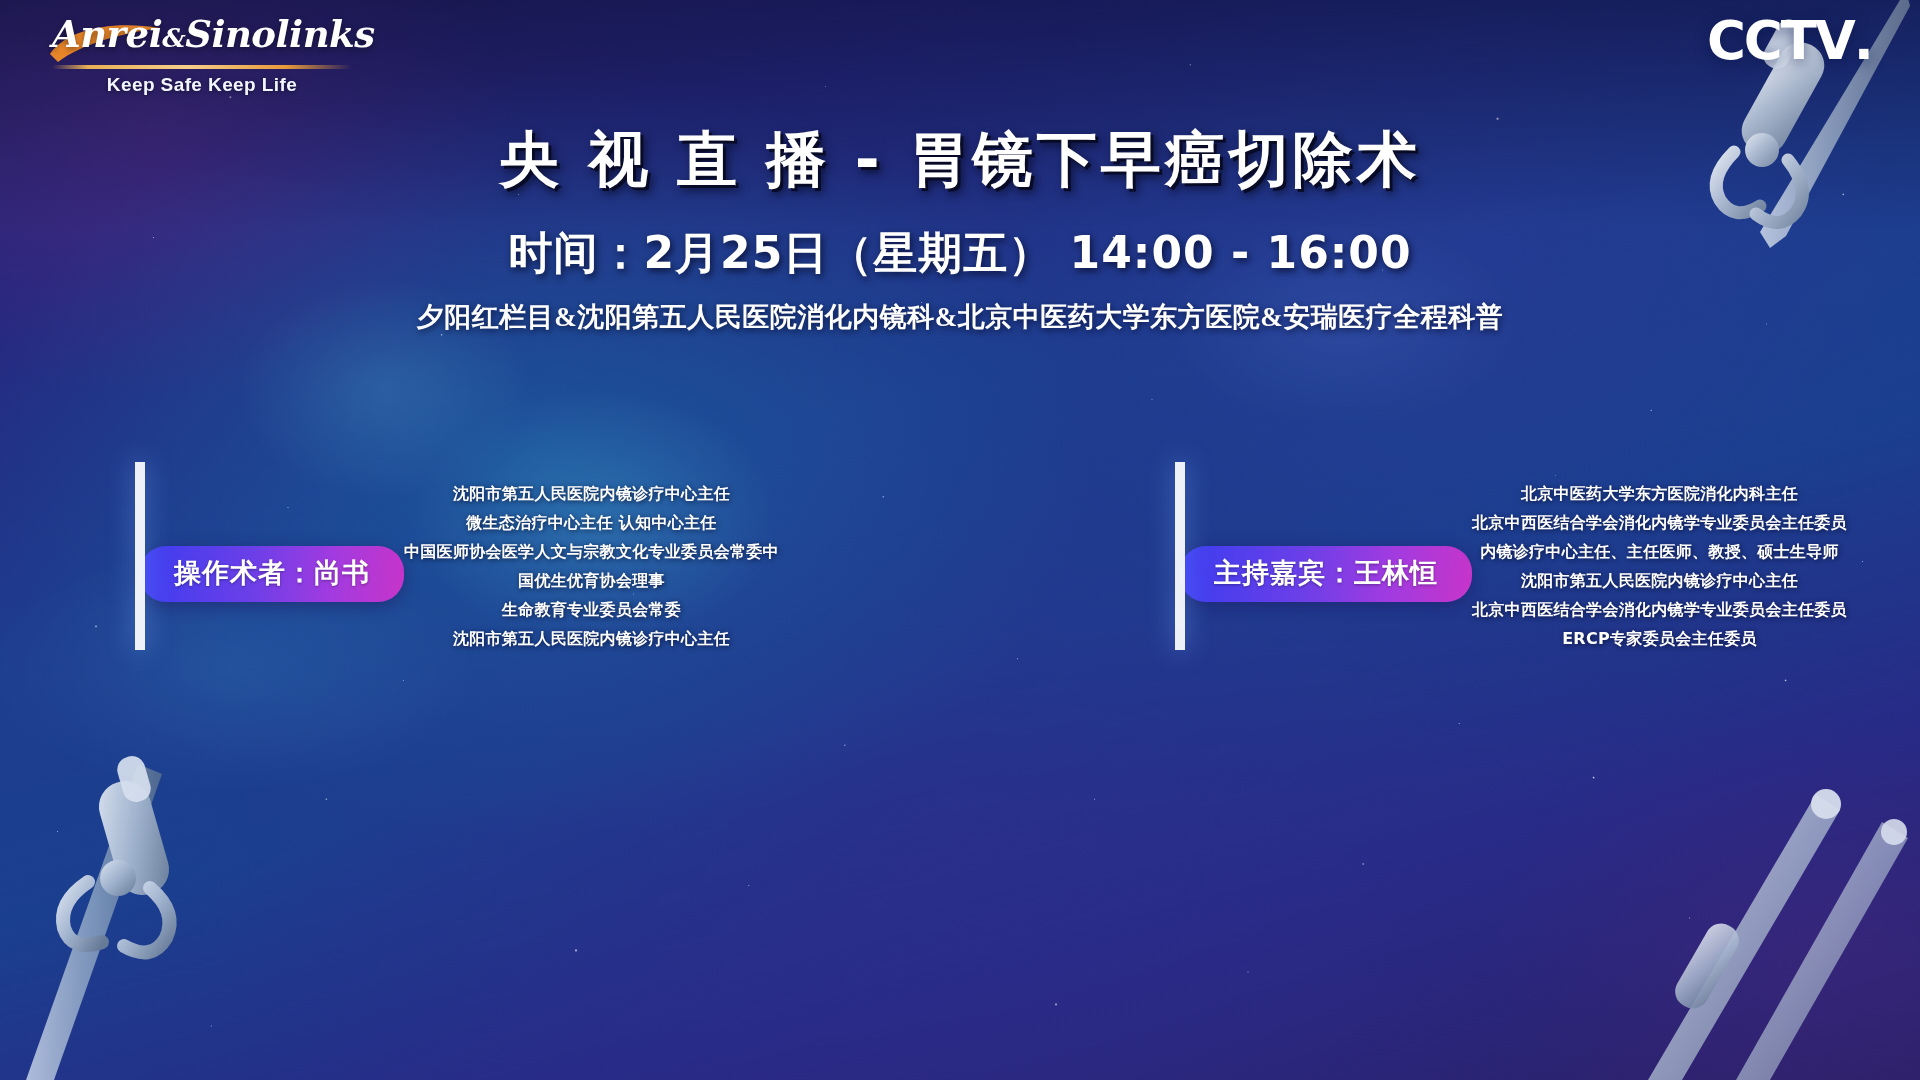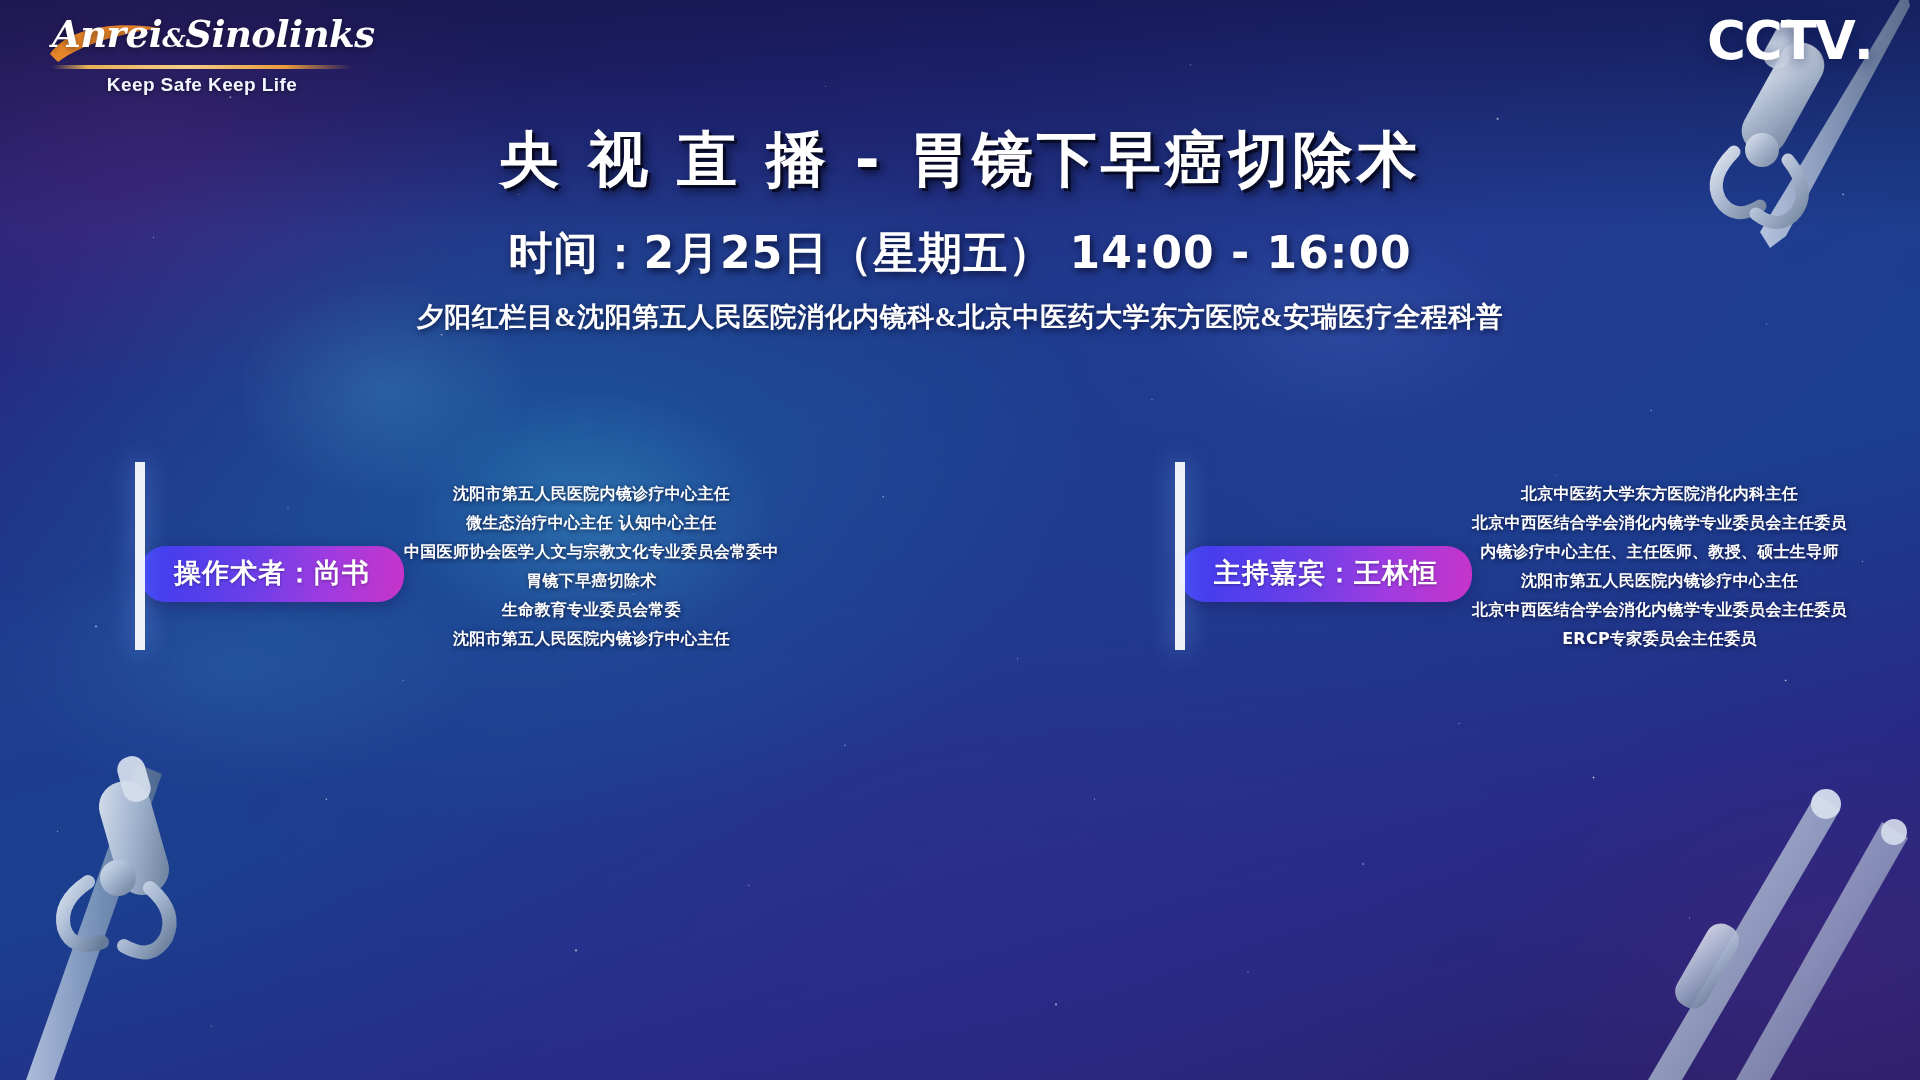--- a/index.html
+++ b/index.html
@@ -303,21 +303,21 @@
         <div class="av-detail" style="top:103px;left:50%;transform:translateX(-50%);width:18px;height:4px;background:#b9745d;border-radius:3px;"></div>
         <div class="ring-glow"></div>
       </div>
 
       <div class="name-badge">操作术者：尚书</div>
 
       <div class="creds">
         <div class="cred">沈阳市第五人民医院内镜诊疗中心主任</div>
         <div class="cred">微生态治疗中心主任  认知中心主任</div>
         <div class="cred">中国医师协会医学人文与宗教文化专业委员会常委中</div>
-        <div class="cred">胃镜下早癌切除术</div>
+        <div class="cred">国优生优育协会理事</div>
         <div class="cred">生命教育专业委员会常委</div>
         <div class="cred">沈阳市第五人民医院内镜诊疗中心主任</div>
       </div>
     </div>
 
     <div class="speaker">
       <div class="portrait">
         <div class="ph-bg ph-b"></div>
 
         <div class="av-body" style="bottom:-6px;width:172px;height:74px;background:linear-gradient(180deg,#23282f 0%,#15181d 100%);"></div>

